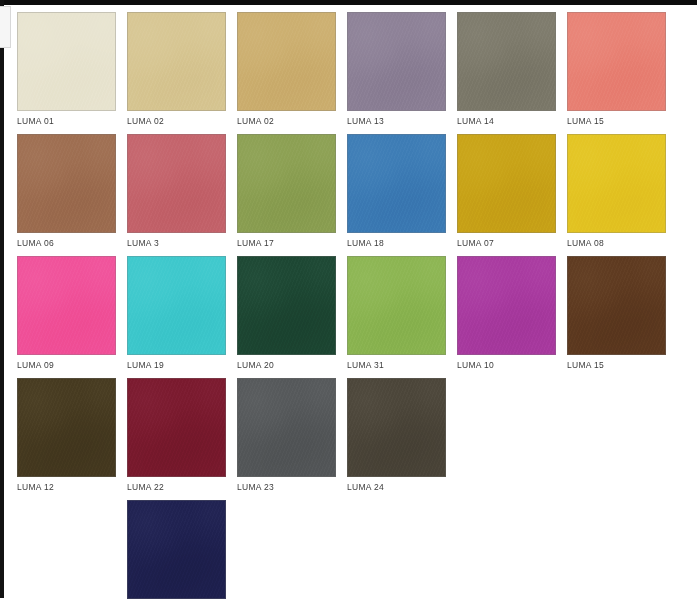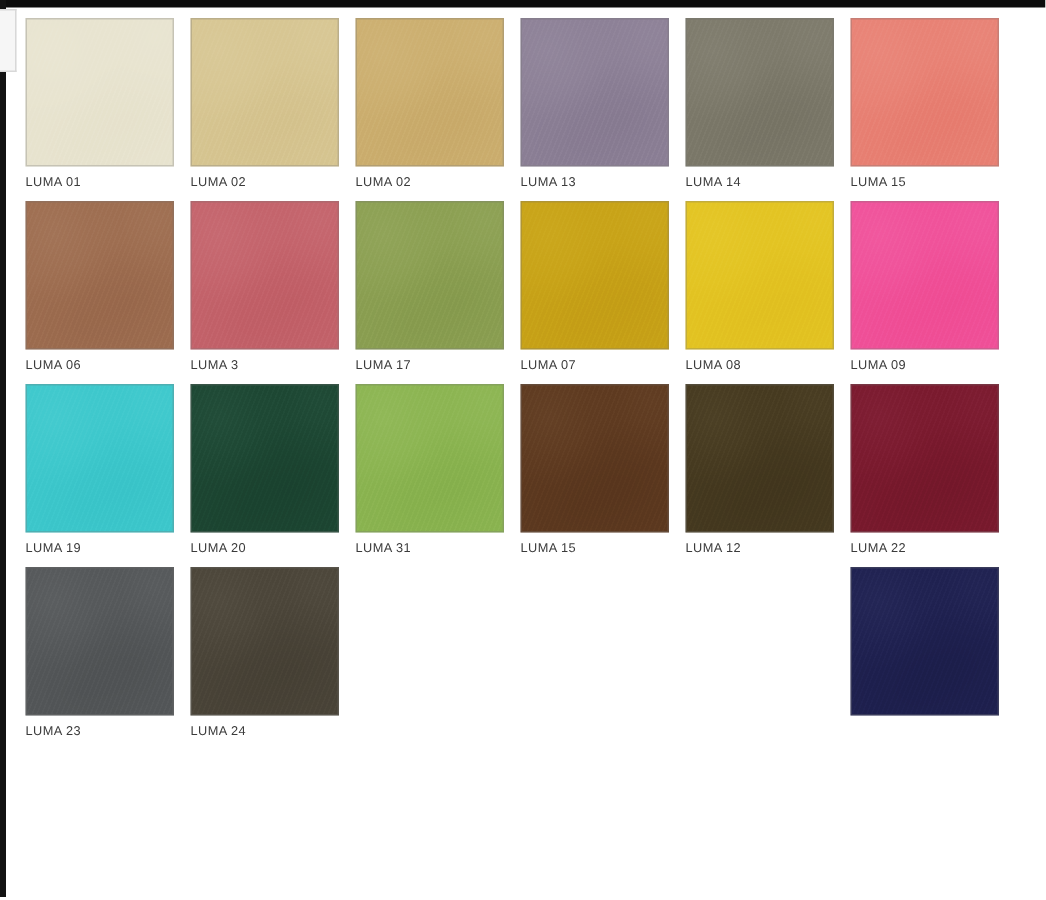--- a/index.html
+++ b/index.html
@@ -142,20 +142,24 @@
       </div>
       <div class="cell">
         <div class="swatch" style="background-color: rgb(196, 100, 108);"></div>
         <div class="label">LUMA 3</div>
       </div>
       <div class="cell">
         <div class="swatch" style="background-color: rgb(140, 160, 83);"></div>
         <div class="label">LUMA 17</div>
       </div>
       <div class="cell">
+        <div class="swatch" style="background-color: rgb(61, 124, 181);"></div>
+        <div class="label">LUMA 18</div>
+      </div>
+      <div class="cell">
         <div class="swatch" style="background-color: rgb(200, 163, 24);"></div>
         <div class="label">LUMA 07</div>
       </div>
       <div class="cell">
         <div class="swatch" style="background-color: rgb(227, 196, 35);"></div>
         <div class="label">LUMA 08</div>
       </div>
       <div class="cell">
         <div class="swatch" style="background-color: rgb(240, 82, 154);"></div>
         <div class="label">LUMA 09</div>
@@ -166,20 +170,24 @@
       </div>
       <div class="cell">
         <div class="swatch" style="background-color: rgb(29, 71, 51);"></div>
         <div class="label">LUMA 20</div>
       </div>
       <div class="cell">
         <div class="swatch" style="background-color: rgb(140, 181, 82);"></div>
         <div class="label">LUMA 31</div>
       </div>
       <div class="cell">
+        <div class="swatch" style="background-color: rgb(169, 59, 160);"></div>
+        <div class="label">LUMA 10</div>
+      </div>
+      <div class="cell">
         <div class="swatch" style="background-color: rgb(94, 58, 32);"></div>
         <div class="label">LUMA 15</div>
       </div>
       <div class="cell">
         <div class="swatch" style="background-color: rgb(70, 58, 32);"></div>
         <div class="label">LUMA 12</div>
       </div>
       <div class="cell">
         <div class="swatch" style="background-color: rgb(122, 26, 46);"></div>
         <div class="label">LUMA 22</div>

